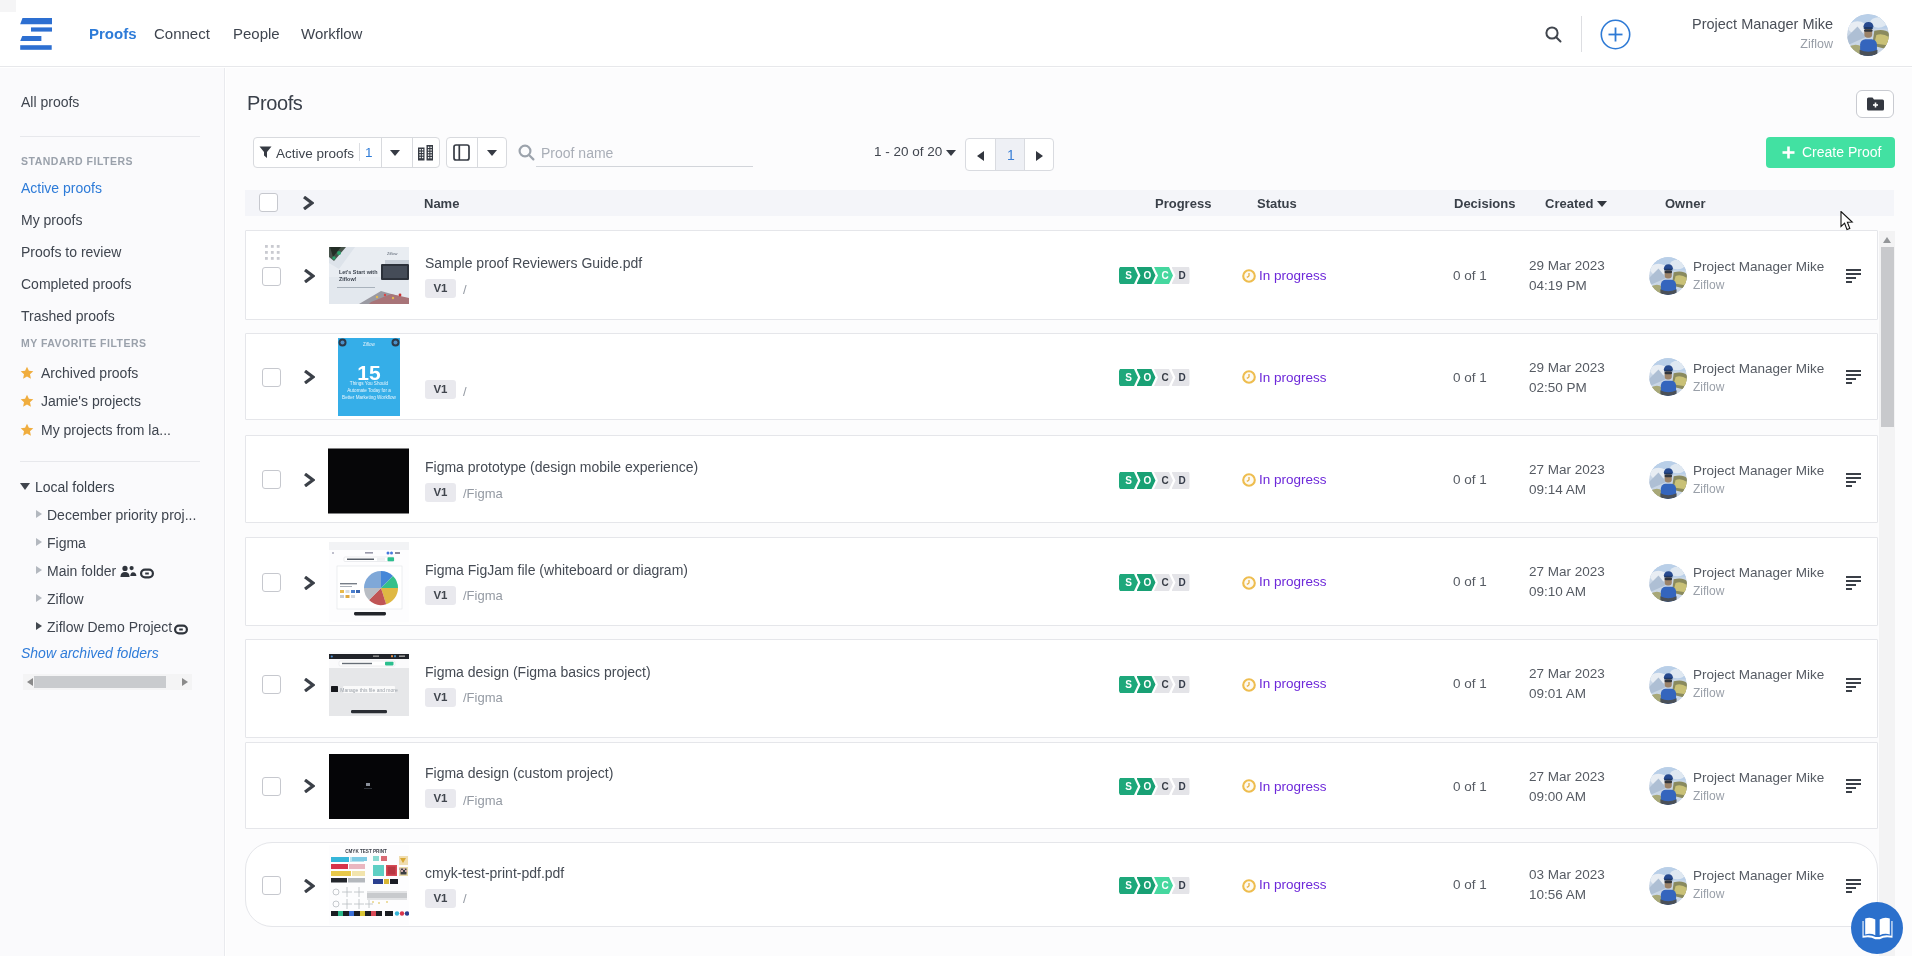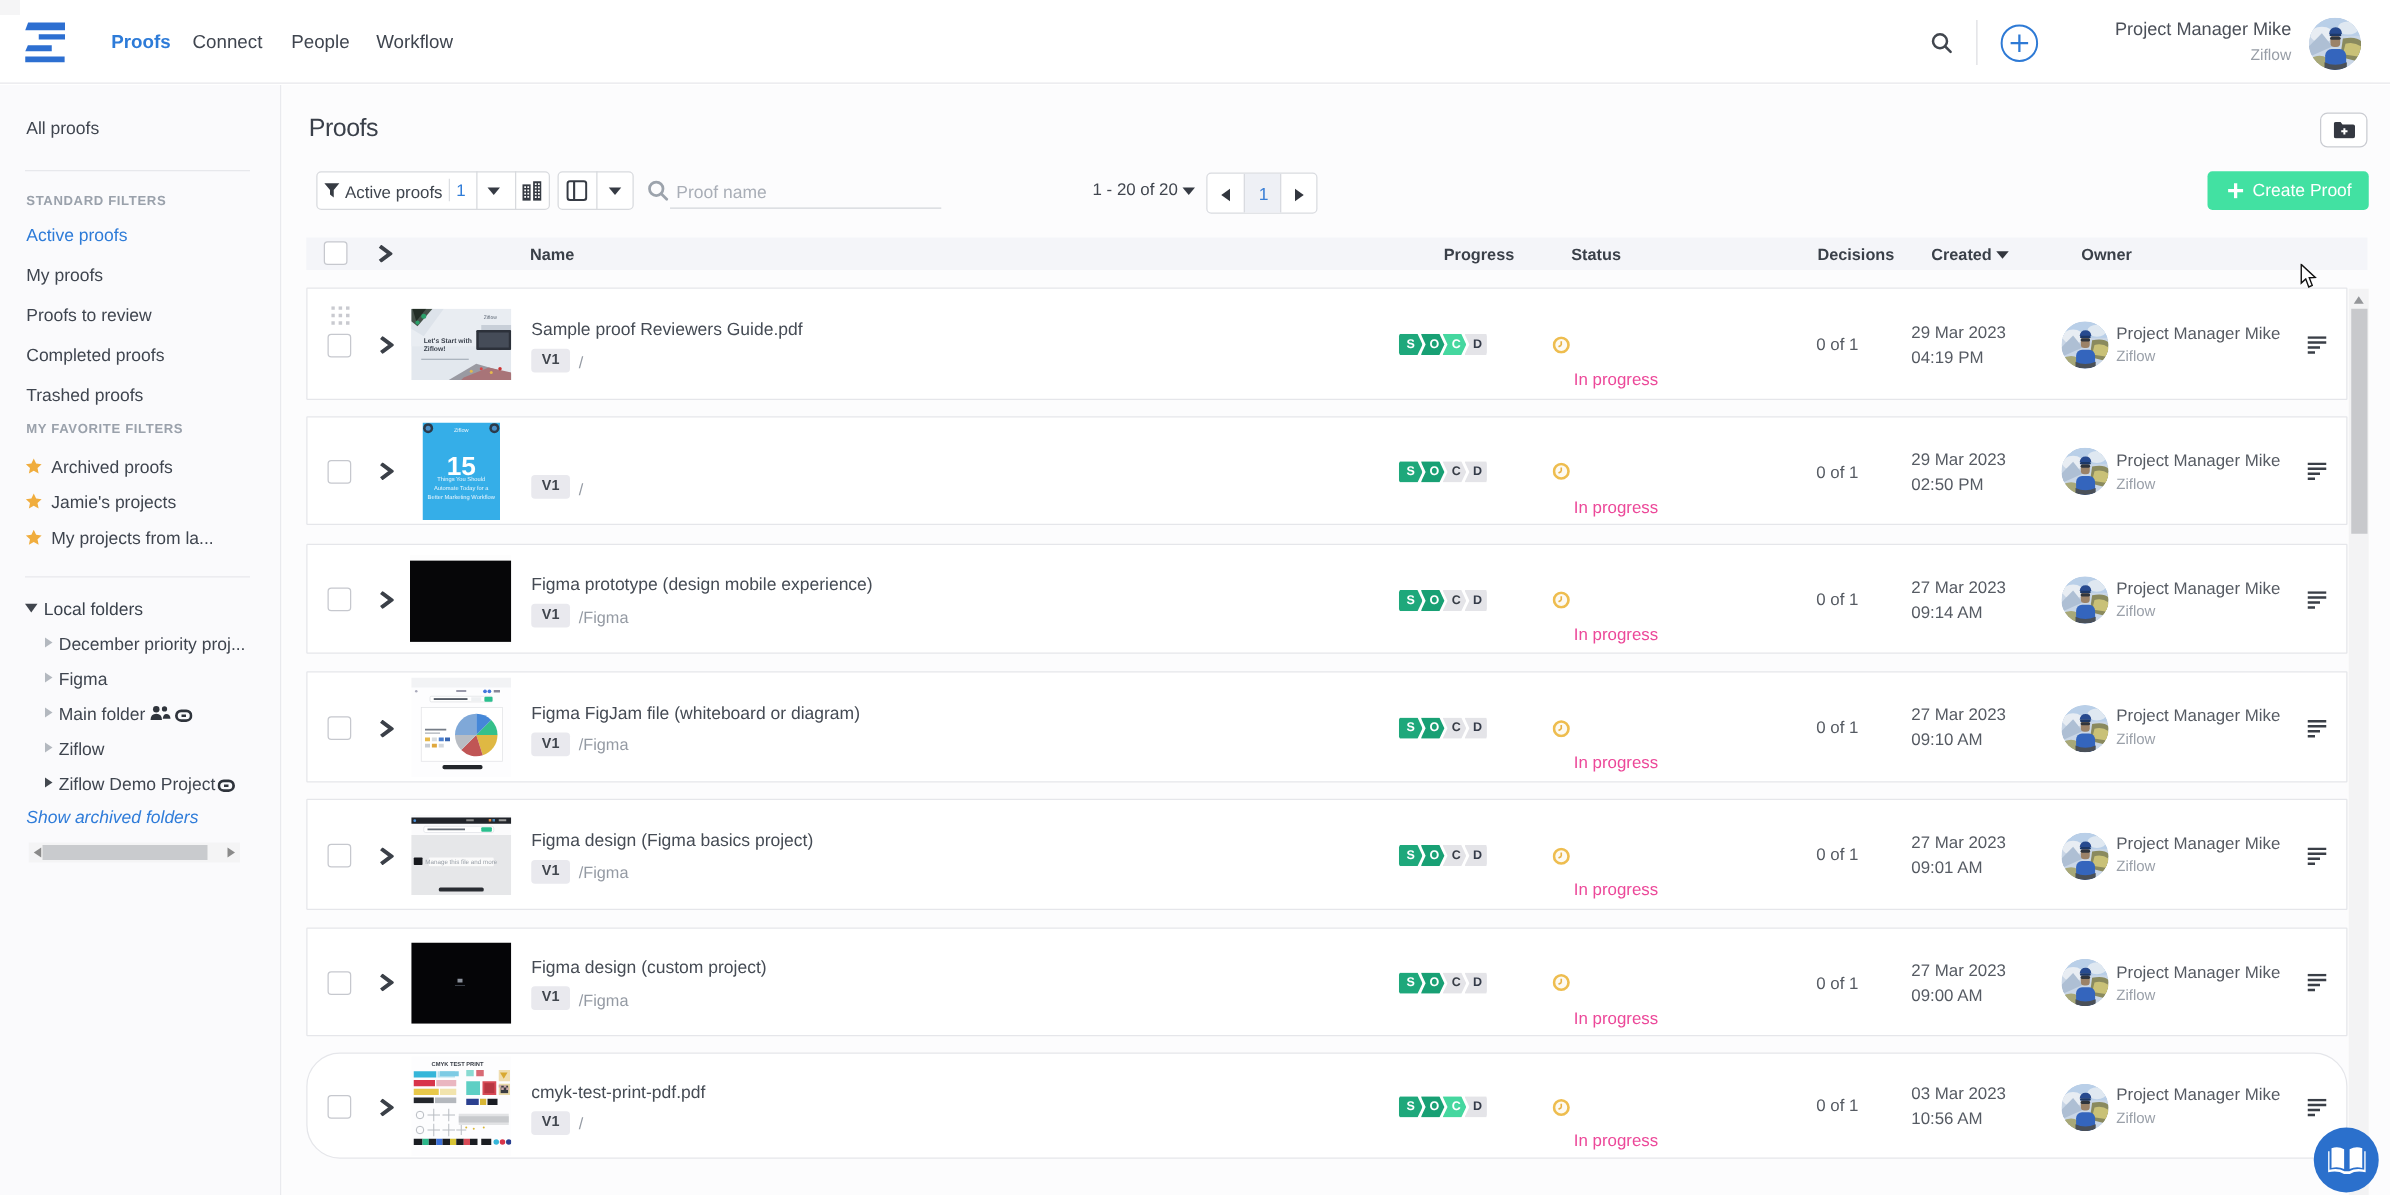--- a/index.html
+++ b/index.html
@@ -10,21 +10,21 @@
 .card{position:absolute;left:245px;width:1633px;background:#fff;border:1px solid #e5e6ea;border-radius:1px;}
 .ck{position:absolute;width:19px;height:19px;border:1px solid #c6c8ce;border-radius:3px;background:#fff;}
 .chev{position:absolute;width:12px;height:14px;}
 .name{position:absolute;left:179px;font-size:14px;color:#454b54;white-space:nowrap;}
 .v1{position:absolute;left:179px;width:31px;height:19px;background:#e9e9ee;border-radius:3px;color:#41464e;font-size:11.5px;font-weight:bold;text-align:center;line-height:19px;}
 .pathtxt{position:absolute;left:217px;font-size:13px;color:#949aa3;}
 .socd{position:absolute;left:873px;width:71px;height:17px;}
 .seg{position:absolute;top:0;height:17px;font-size:11px;font-weight:bold;color:#fff;}
 .seg span{position:absolute;top:3px;width:100%;text-align:center;font-size:10px;}
 .statusic{position:absolute;left:996px;}
-.statustx{position:absolute;left:1013px;font-size:13.5px;color:#ec4899;margin-top:28px;}
+.statustx{position:absolute;left:1013px;font-size:13.5px;color:#6d28d9;}
 .dec{position:absolute;left:1207px;font-size:13.5px;color:#565b63;}
 .dates{position:absolute;left:1283px;font-size:13.5px;color:#565b63;line-height:19.5px;}
 .avatar{position:absolute;border-radius:50%;overflow:hidden;}
 .ownname{position:absolute;left:1447px;font-size:13.5px;color:#565b63;line-height:18px;white-space:nowrap;}
 .ownsub{font-size:12px;color:#9aa0a9;}
 .actic{position:absolute;left:1600px;}
 .navlink{position:absolute;top:25px;font-size:15px;color:#3f454f;}
 .sideitem{position:absolute;left:21px;font-size:14px;color:#3f454f;white-space:nowrap;}
 .sidehead{position:absolute;left:21px;font-size:10.5px;font-weight:bold;color:#9aa1ab;letter-spacing:0.5px;white-space:nowrap;}
 .hdrtxt{position:absolute;font-size:13px;font-weight:bold;color:#3a4049;}
@@ -536,21 +536,21 @@
 </g>
         </svg></div>
       <div class="ownname" style="top:26px;">Project Manager Mike<br><span class="ownsub">Ziflow</span></div>
       <div class="actic" style="top:38px;"><svg width="16" height="15" viewBox="0 0 16 15">
 <rect x="0" y="0" width="15" height="2" fill="#3a3f47"></rect>
 <rect x="0" y="4" width="15" height="2" fill="#3a3f47"></rect>
 <rect x="0" y="8" width="10" height="2" fill="#3a3f47"></rect>
 <rect x="0" y="12" width="6" height="2" fill="#3a3f47"></rect>
 </svg></div>
     </div>
-<div class="card" style="top:639px;height:89px;">
+<div class="card" style="top:639px;height:99px;">
       <div class="ck" style="left:16px;top:35px;"></div>
       <svg class="chev" style="left:57px;top:38px;" width="12" height="14" viewBox="0 0 12 14">
         <path d="M2 1 L10 7 L2 13" fill="none" stroke="#3b4048" stroke-width="3.2"></path>
       </svg>
       <div class="abs" style="left:83px;top:12px;width:80px;height:64px;"><svg width="80" height="64" viewBox="0 0 80 64">
 <rect width="80" height="64" fill="#fbfbfc"></rect>
 <rect x="0" y="2" width="80" height="5" fill="#21242a"></rect>
 <circle cx="2.8" cy="4.5" r="1.1" fill="#4a90d8"></circle>
 <rect x="44" y="3.4" width="6" height="1.6" fill="#888"></rect>
 <rect x="62" y="3.2" width="2" height="2" fill="#d84"></rect>

